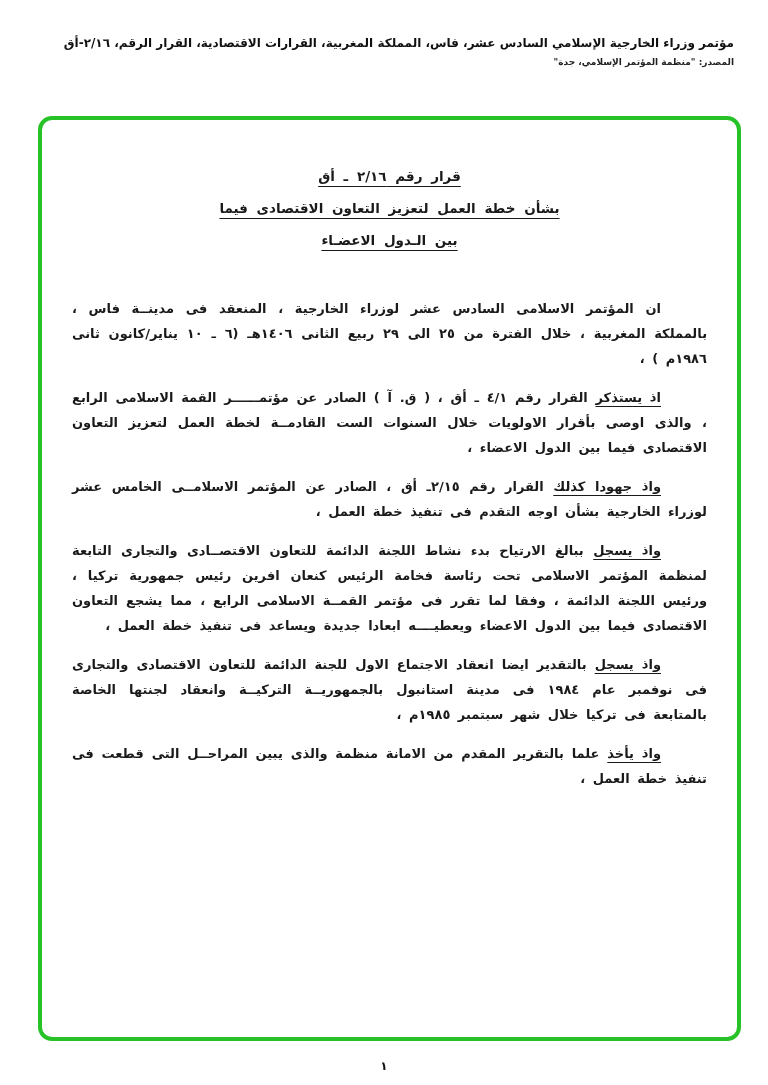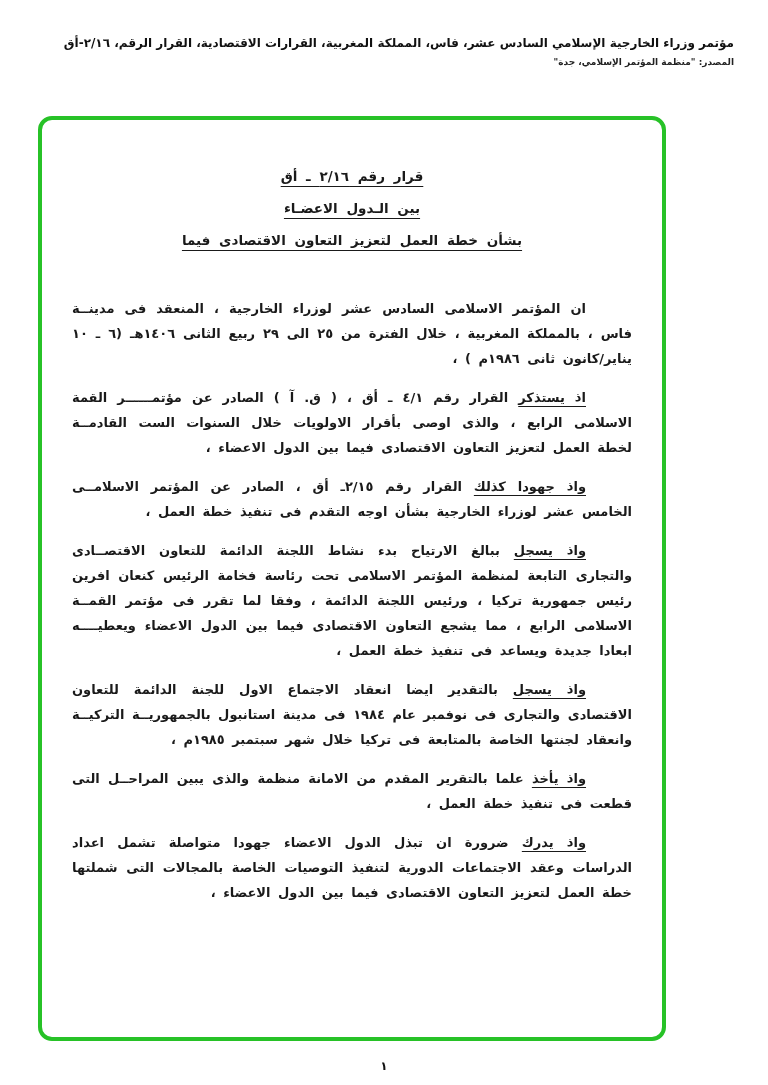--- a/index.html
+++ b/index.html
@@ -38,21 +38,21 @@
     font-size: 9px;
     font-weight: 700;
     color: #222222;
   }
 
   
   .doc-frame {
     position: absolute;
     left: 38px;
     top: 116px;
-    width: 628px;
+    width: 703px;
     height: 925px;
     box-sizing: border-box;
     border: 4px solid #27c227;
     border-radius: 14px;
     background: #ffffff;
     padding: 40px 30px 20px 30px;
     direction: rtl;
   }
 
   .doc-title {
@@ -107,22 +107,22 @@
     <div class="header-line2">
       <span>المصدر:</span>
       <span>"منظمة المؤتمر الإسلامي، جدة"</span>
     </div>
   </div>
 
   <div class="doc-frame">
 
     <div class="doc-title">
       <div class="t-line">قرار رقم  ٢/١٦ ـ أق</div>
+      <div class="t-line">بشأن خطة العمل لتعزيز التعاون الاقتصادى فيما</div>
       <div class="t-line">بين الـدول الاعضـاء</div>
-      <div class="t-line">بشأن خطة العمل لتعزيز التعاون الاقتصادى فيما</div>
     </div>
 
     <div class="doc-body">
 
       <p class="para">
         <span class="lead"></span><span>ان المؤتمر الاسلامى السادس عشر لوزراء الخارجية ، المنعقد فى مدينــة فاس ، بالمملكة المغربية ، خلال الفترة من ٢٥ الى ٢٩ ربيع الثانى ١٤٠٦هـ (٦ ـ ١٠ يناير/كانون ثانى ١٩٨٦م ) ،</span>
       </p>
 
       <p class="para">
         <span class="lead">اذ يستذكر</span><span> القرار رقم ٤/١ ـ أق ، ( ق. آ )  الصادر عن مؤتمــــــر القمة الاسلامى الرابع ، والذى اوصى بأقرار الاولويات خلال السنوات الست القادمــة لخطة العمل لتعزيز التعاون الاقتصادى فيما بين الدول الاعضاء ،</span>
@@ -137,22 +137,19 @@
       </p>
 
       <p class="para">
         <span class="lead">واذ يسجل</span><span> بالتقدير ايضا انعقاد الاجتماع الاول للجنة الدائمة للتعاون الاقتصادى والتجارى فى نوفمبر عام ١٩٨٤ فى مدينة استانبول بالجمهوريــة التركيــة وانعقاد لجنتها الخاصة بالمتابعة فى تركيا خلال شهر سبتمبر ١٩٨٥م ،</span>
       </p>
 
       <p class="para">
         <span class="lead">واذ يأخذ</span><span> علما بالتقرير المقدم من الامانة منظمة والذى يبين المراحــل التى قطعت فى تنفيذ خطة العمل ،</span>
       </p>
 
-      <p class="para">
-        <span class="lead">واذ يدرك</span><span> ضرورة ان تبذل الدول الاعضاء جهودا متواصلة تشمل اعداد الدراسات وعقد الاجتماعات الدورية لتنفيذ التوصيات الخاصة بالمجالات التى شملتها خطة العمل لتعزيز التعاون الاقتصادى فيما بين الدول الاعضاء ،</span>
-      </p>
 
     </div>
   </div>
 
   <div class="page-number">١</div>
 
 </div>
 
 </body></html>

